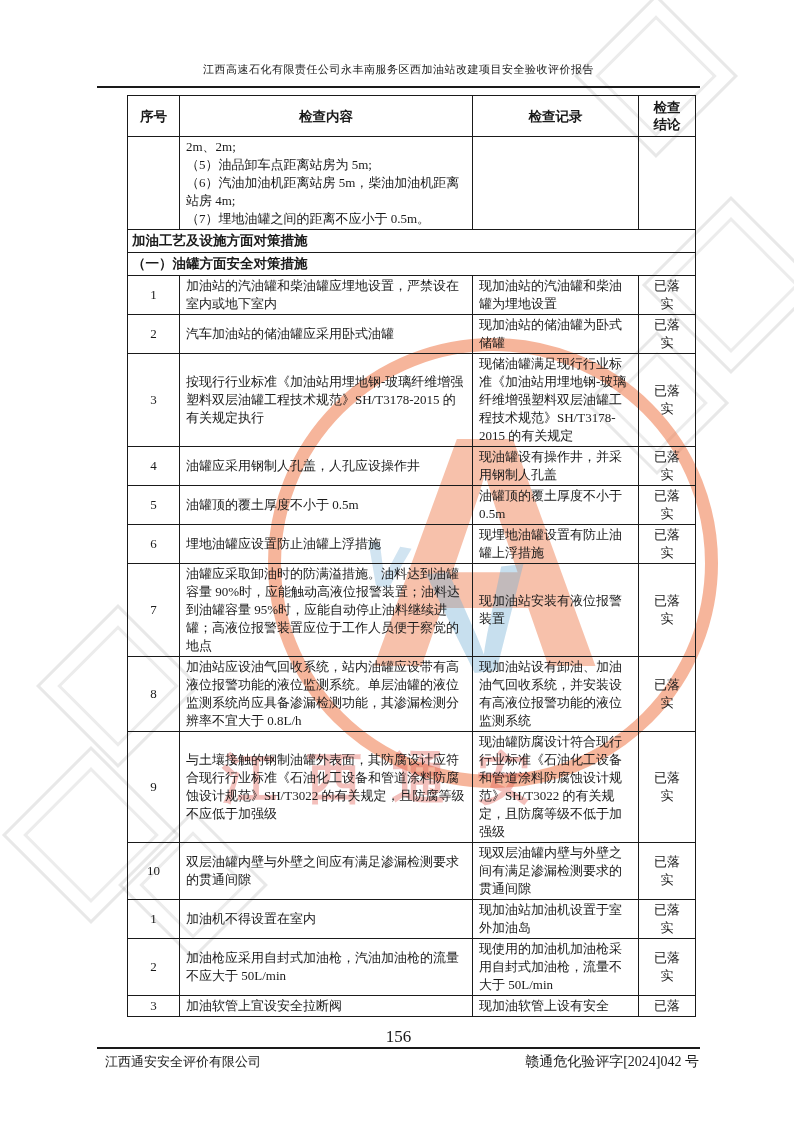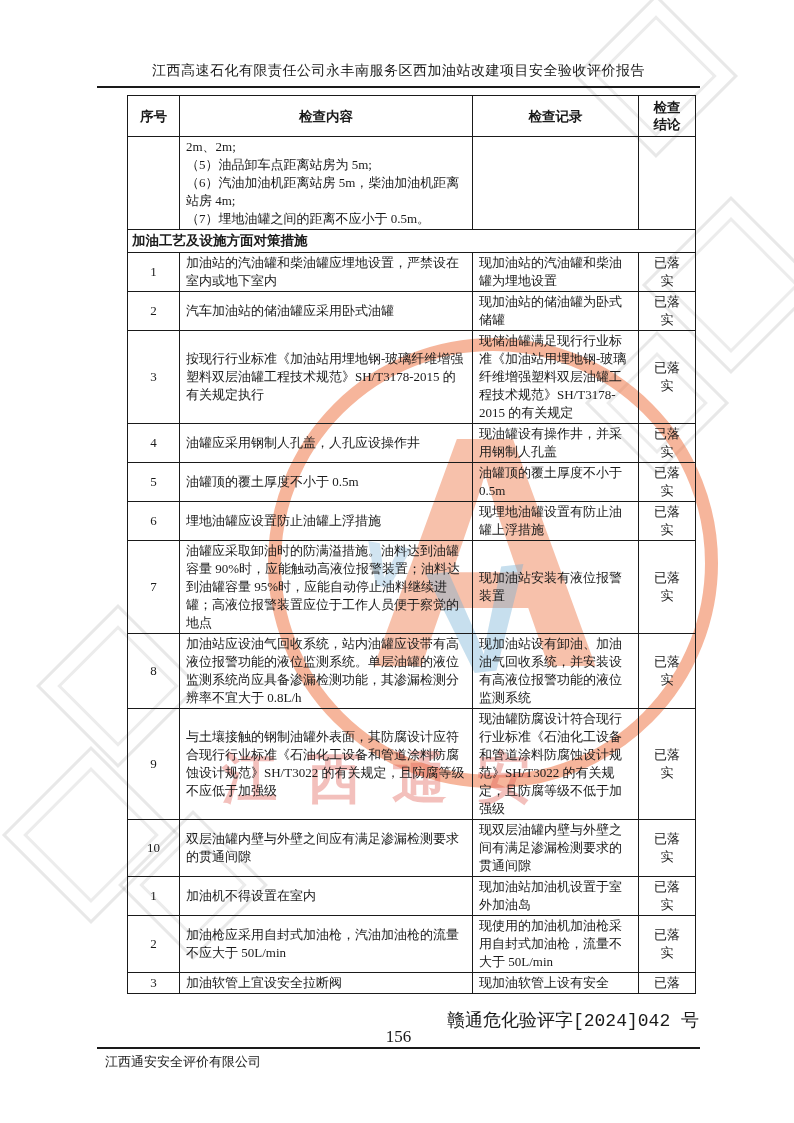--- a/index.html
+++ b/index.html
@@ -45,21 +45,21 @@
     transform:rotate(45deg);
   }
   .wm-d::after{
     content:"";position:absolute;inset:12px;
     border:3px solid rgba(120,120,120,0.14);
   }
   
   .content{position:relative;z-index:1;}
   .doc-title{
     position:absolute;top:62px;left:97px;width:603px;
-    text-align:center;font-size:14px;letter-spacing:.5px;white-space:nowrap;
+    text-align:center;font-size:11px;letter-spacing:.5px;white-space:nowrap;
   }
   .top-rule{position:absolute;top:86px;left:97px;width:603px;height:2px;background:#1a1a1a;}
   table.checklist{
     position:absolute;top:95px;left:127px;width:568px;
     border-collapse:collapse;table-layout:fixed;
     font-size:13px;line-height:18px;
     background:transparent;
     padding-left:19px;
   }
   table.checklist col.c1{width:52px;}
@@ -79,21 +79,21 @@
   td.c-content,td.c-record{text-align:left;}
   tr.section-row td{
     text-align:left;font-weight:bold;height:20px;padding:1px 4px;font-size:13.5px;
   }
   .page-num{
     position:absolute;top:1027px;left:97px;width:603px;
     text-align:center;font-size:17px;
   }
   .footer-rule{position:absolute;top:1047px;left:97px;width:603px;height:2px;background:#1a1a1a;}
   .footer-left{position:absolute;top:1053px;left:105px;font-size:13px;}
-  .footer-right{position:absolute;top:1008px;right:95px;font-size:18px;font-family:Liberation Mono, monospace;}
+  .footer-right{position:absolute;top:1053px;right:95px;font-size:14px;}
 </style>
 </head>
 <body>
 
 <div class="page">
 
   <div class="watermark">
     <div class="wm-d" style="left:598px;top:18px;width:110px;height:110px;"></div>
     <div class="wm-d" style="left:668px;top:222px;width:120px;height:120px;"></div>
     <div class="wm-d" style="left:606px;top:352px;width:96px;height:96px;"></div>
@@ -135,20 +135,23 @@
 （5）油品卸车点距离站房为 5m;
 （6）汽油加油机距离站房 5m，柴油加油机距离站房 4m;
 （7）埋地油罐之间的距离不应小于 0.5m。</td>
         <td class="c-record"></td>
         <td class="c-result"></td>
       </tr>
 
       <tr class="section-row">
         <td colspan="4">加油工艺及设施方面对策措施</td>
       </tr>
+      <tr class="section-row">
+        <td colspan="4">（一）油罐方面安全对策措施</td>
+      </tr>
 
       <tr>
         <td class="c-no">1</td>
         <td class="c-content">加油站的汽油罐和柴油罐应埋地设置，严禁设在室内或地下室内</td>
         <td class="c-record">现加油站的汽油罐和柴油罐为埋地设置</td>
         <td class="c-result">已落
 实</td>
       </tr>
       <tr>
         <td class="c-no">2</td>

